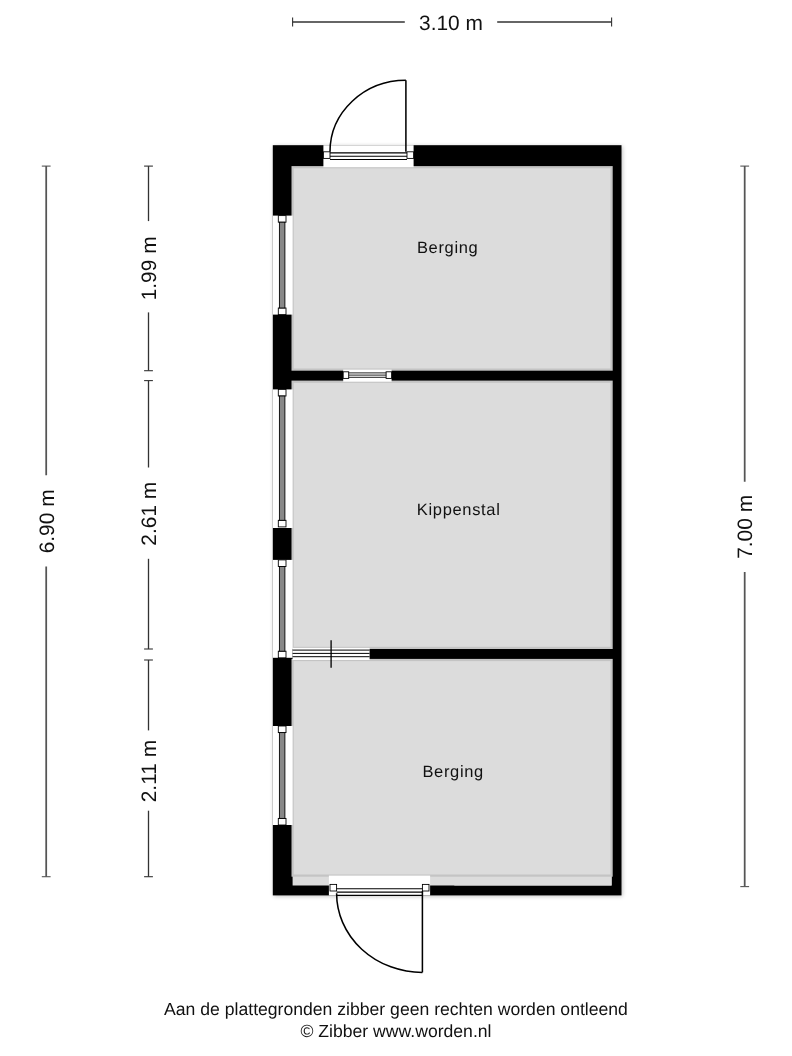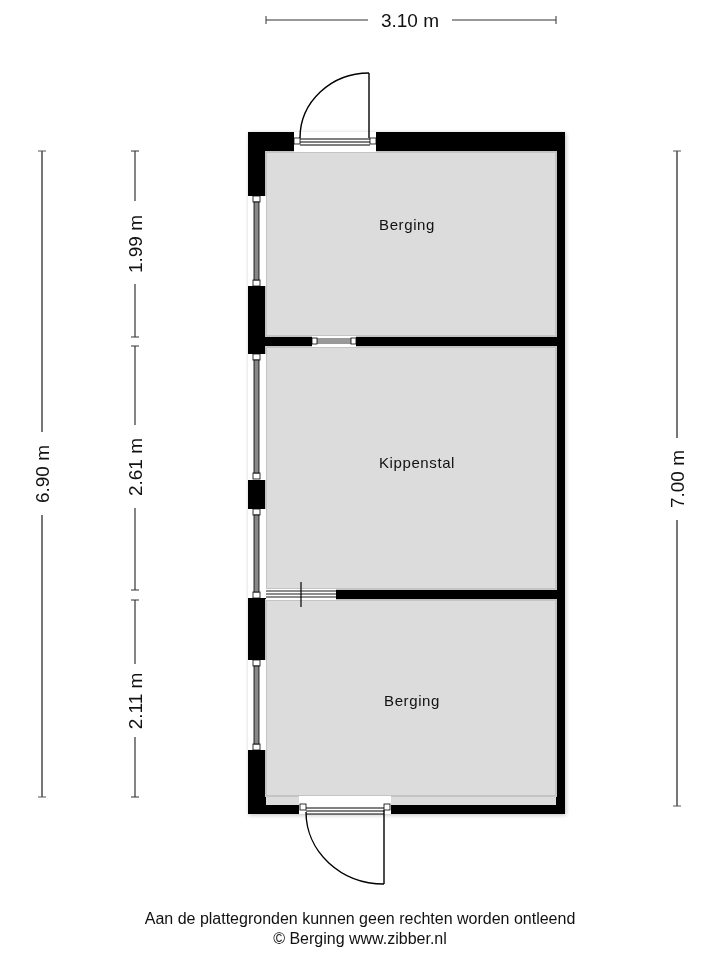--- a/index.html
+++ b/index.html
@@ -188,14 +188,14 @@
     <line x1="306" y1="814" x2="384" y2="814" stroke="#000" stroke-width="1"></line>
     <line x1="384" y1="810" x2="384" y2="884" stroke="#000" stroke-width="1.4"></line>
     <path d="M 306 812 A 78 72 0 0 0 384 884" fill="none" stroke="#000" stroke-width="1.4"></path>
   </g>
 
   <text class="room-text" x="407" y="230" text-anchor="middle">Berging</text>
   <text class="room-text" x="417" y="468" text-anchor="middle">Kippenstal</text>
   <text class="room-text" x="412" y="706" text-anchor="middle">Berging</text>
 </svg>
 
-<div class="footer footer-line1">Aan de plattegronden kunnen geen rechten worden ontleend</div>
-<div class="footer footer-line2">© Berging www.zibber.nl</div>
+<div class="footer footer-line1">Aan de plattegronden zibber geen rechten worden ontleend</div>
+<div class="footer footer-line2">© Zibber www.worden.nl</div>
 
 </body></html>

